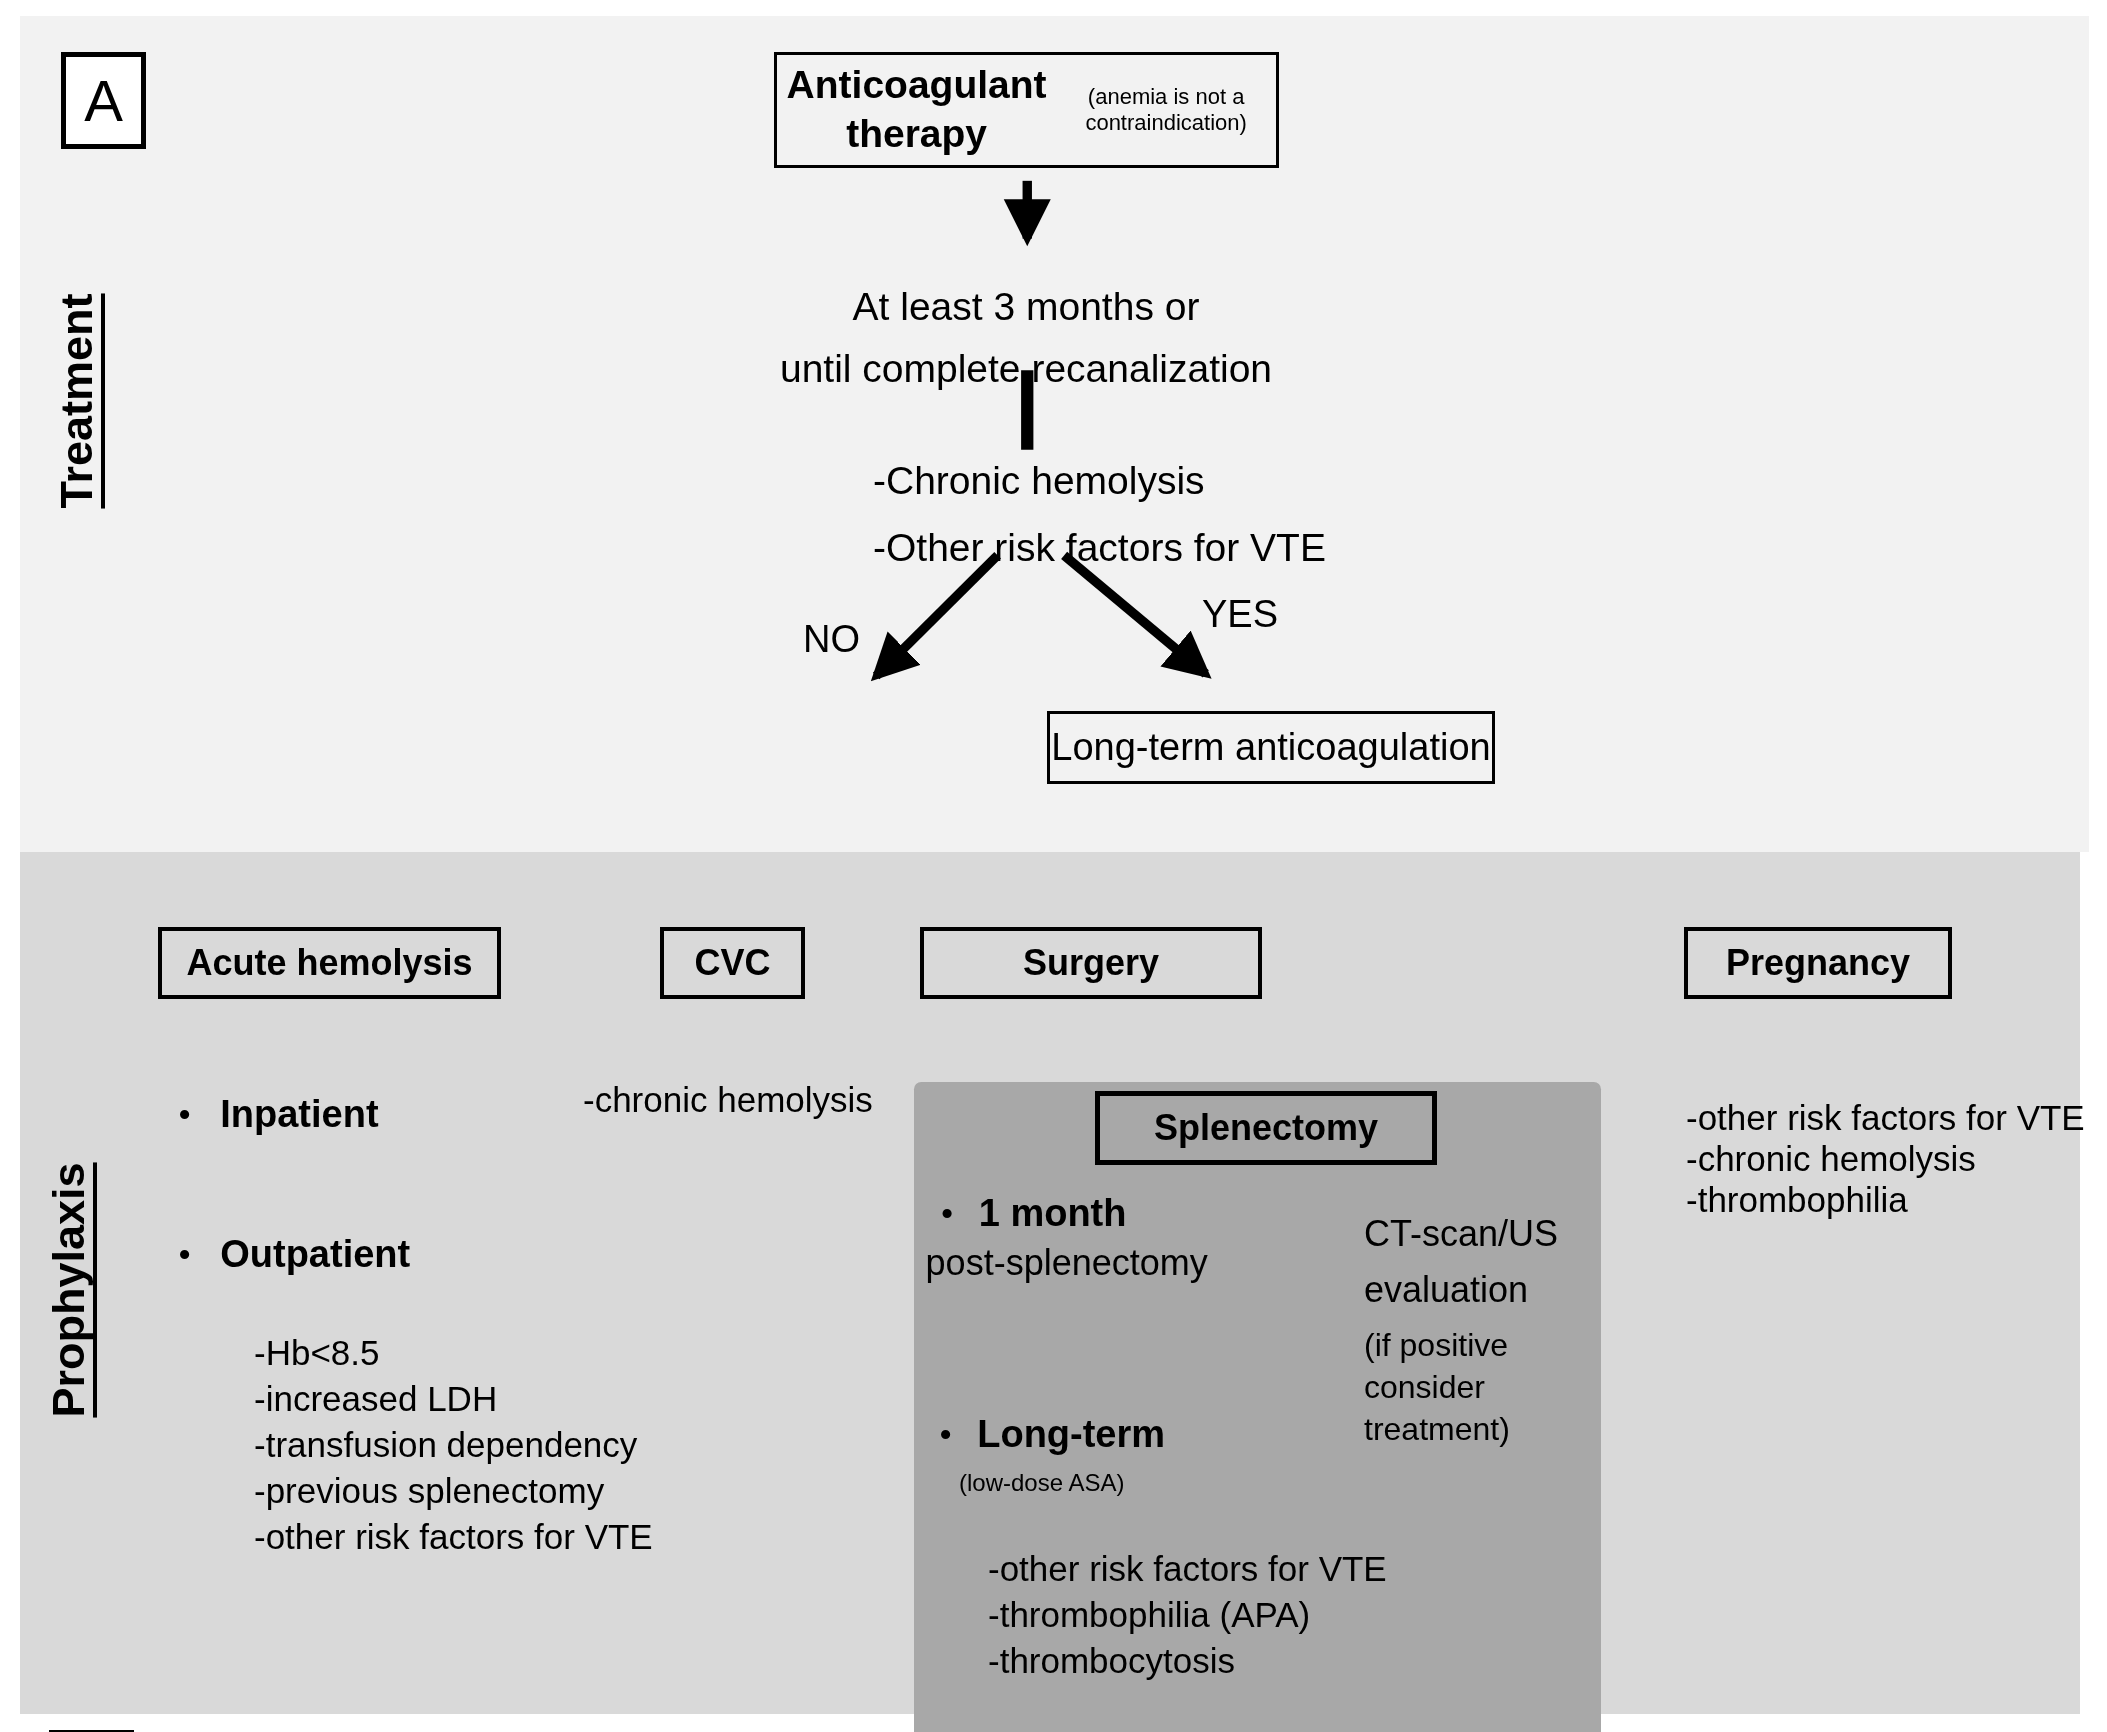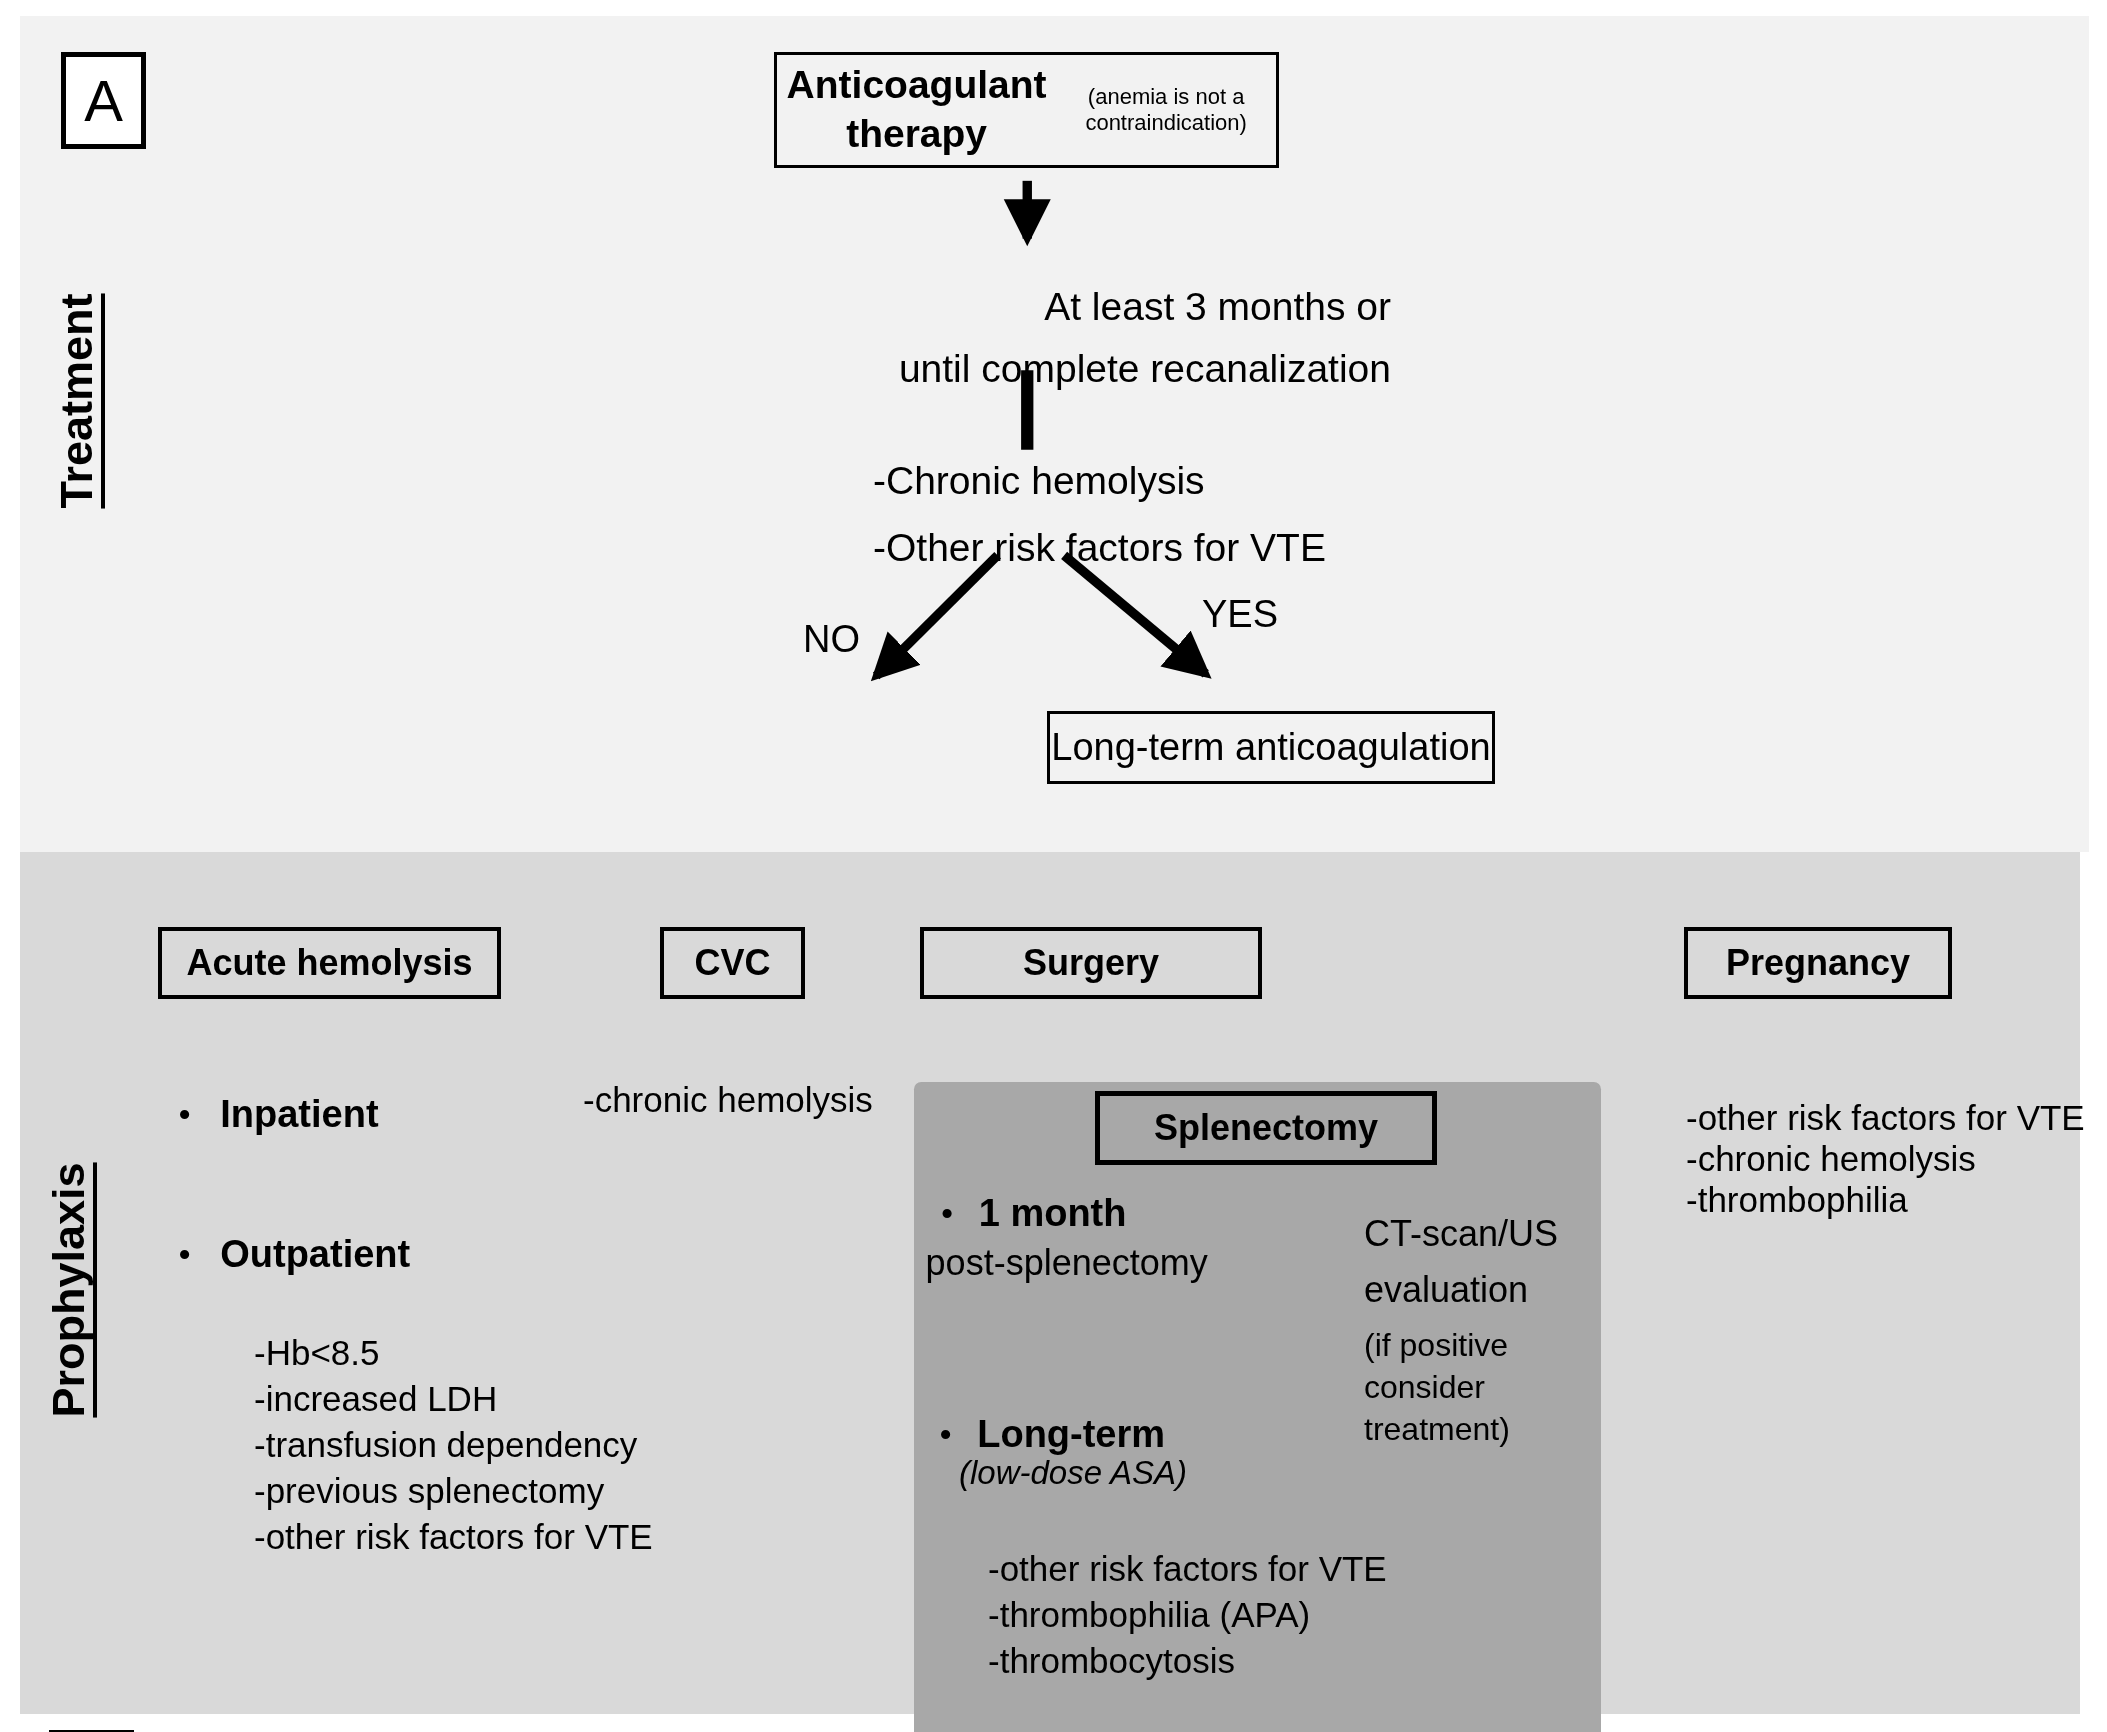--- a/index.html
+++ b/index.html
@@ -27,21 +27,21 @@
   .flowbox{
     position:absolute;border:3.6px solid #000;display:flex;flex-direction:row;
     align-items:center;justify-content:center;text-align:center;background:transparent;
   }
   #anticoag-box{left:774px;top:52px;width:499px;height:110px;}
   #anticoag-box .t1{font-size:39px;font-weight:bold;line-height:1.25;}
   #anticoag-box .t2{font-size:22px;line-height:1.2;}
   #stop-box{left:639px;top:711px;width:383px;height:67px;font-size:38px;}
   #long-box{left:1047px;top:711px;width:442px;height:67px;font-size:38px;}
   .center-text{position:absolute;text-align:center;font-size:39px;line-height:62px;}
-  #months-text{left:661px;top:276px;width:730px;text-align:right;}
+  #months-text{left:661px;top:276px;width:730px;}
   #risk-text{position:absolute;left:873px;top:447px;font-size:39px;line-height:67px;text-align:left;}
   .branch-label{position:absolute;font-size:38px;text-align:center;}
   #no-label{left:781px;top:618px;width:101px;}
   #yes-label{left:1186px;top:593px;width:108px;}
   .bheader{
     position:absolute;top:927px;height:64px;border:4.3px solid #000;
     display:flex;align-items:center;justify-content:center;
     font-size:36px;font-weight:bold;text-align:center;background:transparent;
   }
   #hdr-acute{left:158px;width:335px;}
@@ -63,21 +63,21 @@
   }
   #splen-box{
     position:absolute;left:181px;top:8.7px;width:332px;height:64px;border:5px solid #000;
     display:flex;align-items:center;justify-content:center;font-size:36px;font-weight:bold;background:transparent;
   }
   #month-line{position:absolute;left:27.5px;top:110px;display:flex;align-items:center;gap:26px;font-size:38px;font-weight:bold;}
   #post-splen{position:absolute;left:11.6px;top:160px;font-size:36px;font-weight:400;}
   #ct-block{position:absolute;left:450px;top:124px;font-size:36px;line-height:56px;}
   #ct-block .small{font-size:32px;line-height:42px;display:block;margin-top:5.8px;}
   #longterm-line{position:absolute;left:26px;top:331px;display:flex;align-items:center;gap:26px;font-size:38px;font-weight:bold;}
-  #lowdose{position:absolute;left:45px;top:372px;font-size:33px;font-style:italic;}
+  #lowdose{position:absolute;left:45px;top:387px;font-size:24px;}
   #lt-list{position:absolute;left:74px;top:464px;font-size:35px;line-height:46px;white-space:nowrap;}
   #connectors{position:absolute;left:0;top:0;width:2108px;height:1733px;pointer-events:none;}
 </style>
 </head>
 <body>
 
 <div id="page">
 
   <div class="panel" id="panel-a">
     <div class="corner-label" id="a-label">

